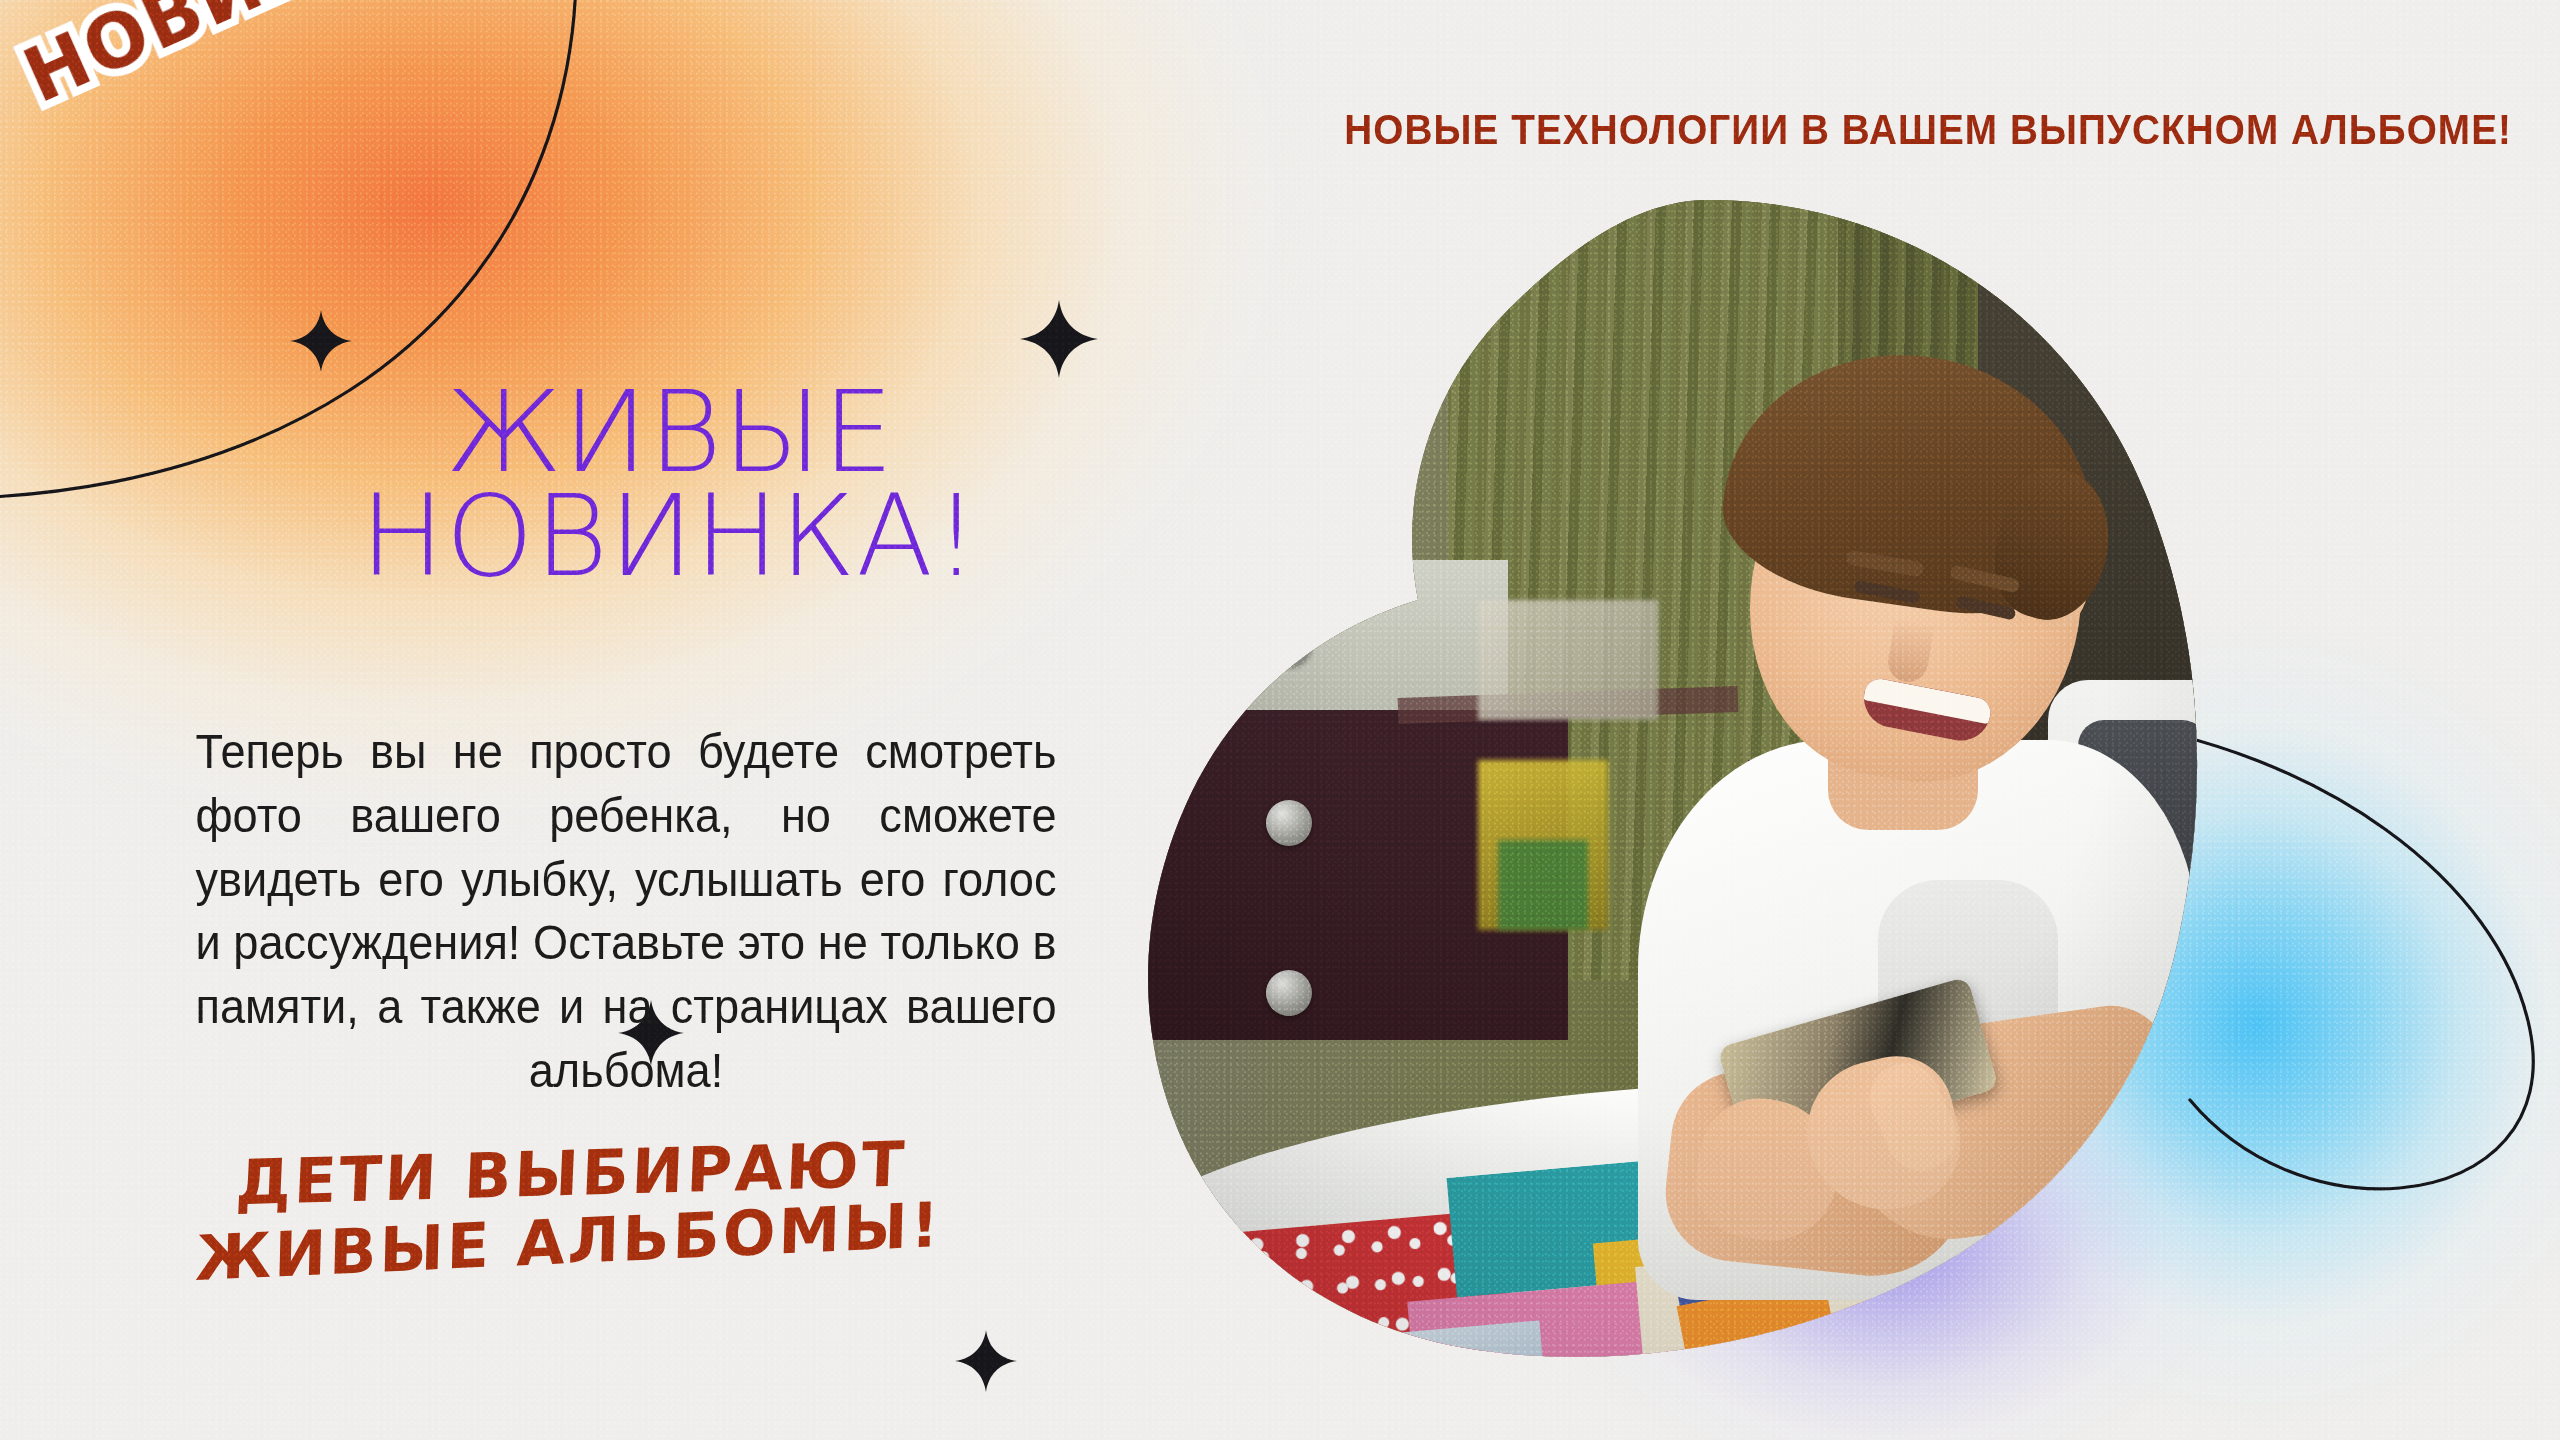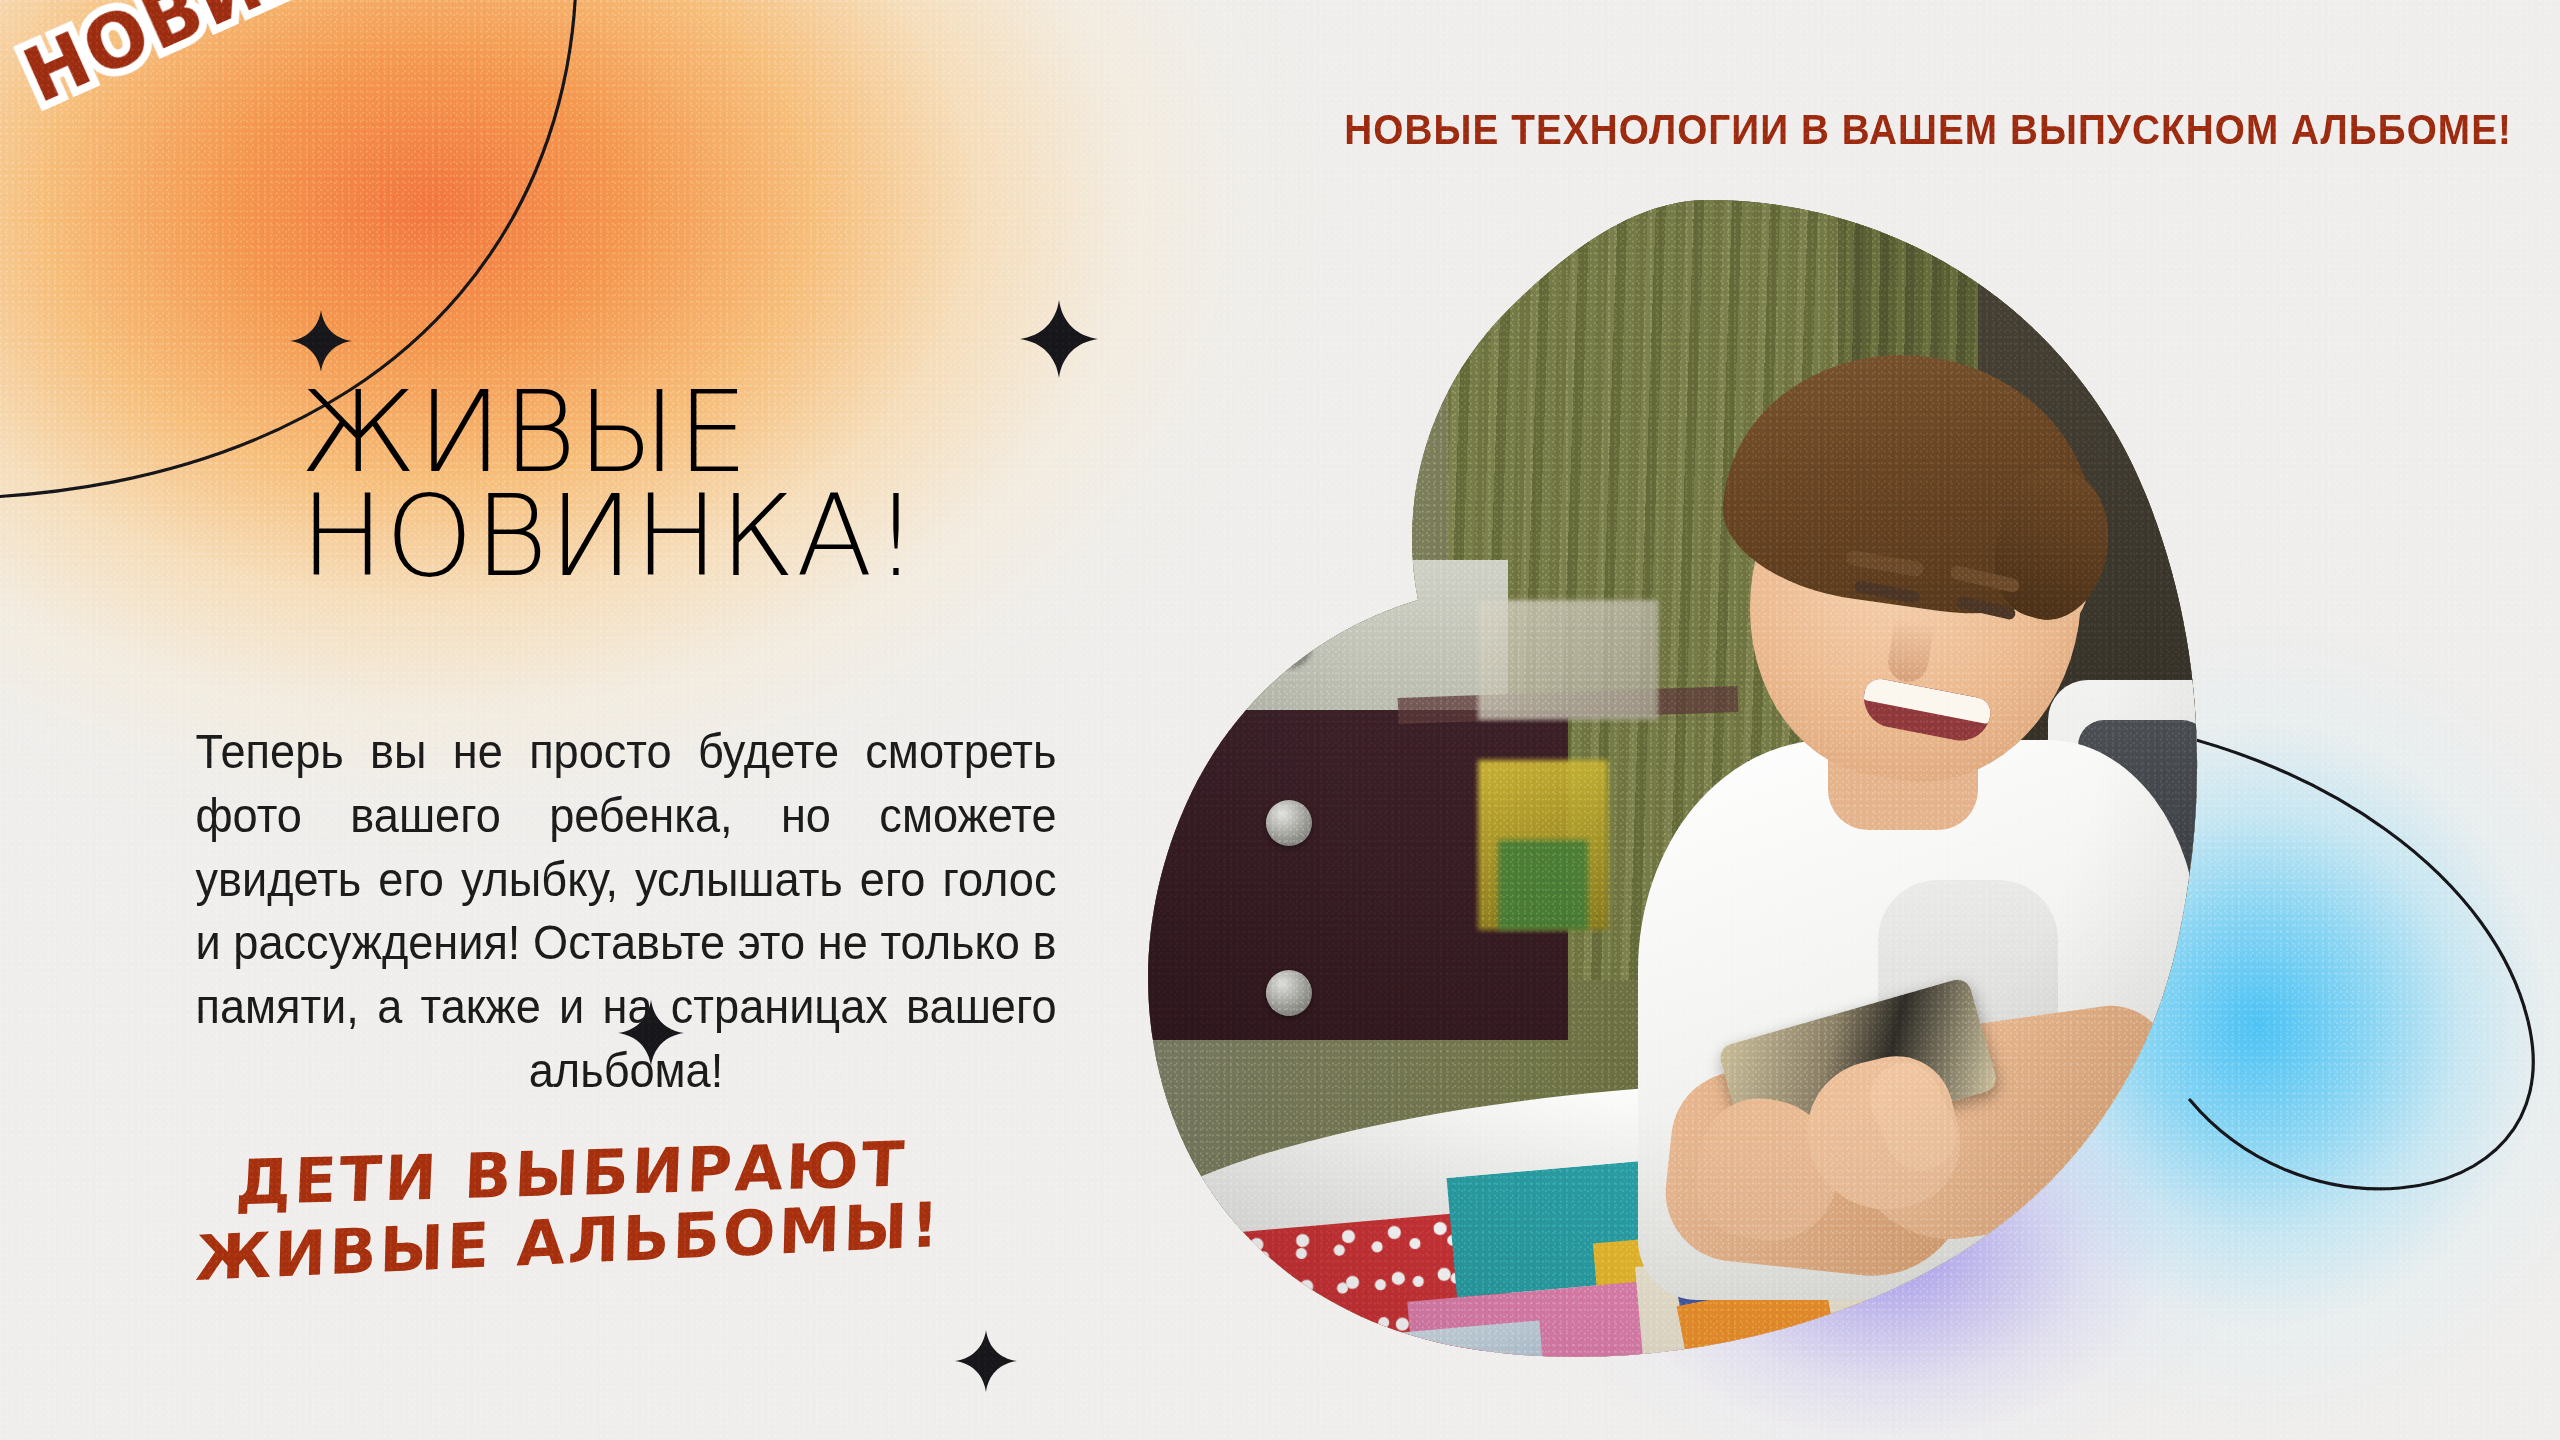--- a/index.html
+++ b/index.html
@@ -138,27 +138,27 @@
     transform: scaleX(.9);
     transform-origin: right center;
   }
 
   
   #headline {
     position: absolute;
     left: 300px;
     top: 380px;
     width: 740px;
-    text-align: left;
+    text-align: center;
     font-family: "DejaVu Sans", sans-serif;
     font-weight: 300;
     font-size: 112px;
     line-height: .93;
     letter-spacing: 1px;
-    color: #000000;
+    color: #6d28d9;
   }
   #headline .hl-line { display: block; }
 
   
   #lead-paragraph {
     position: absolute;
     left: 168px;
     top: 672px;
     width: 916px;
     text-align: justify;

